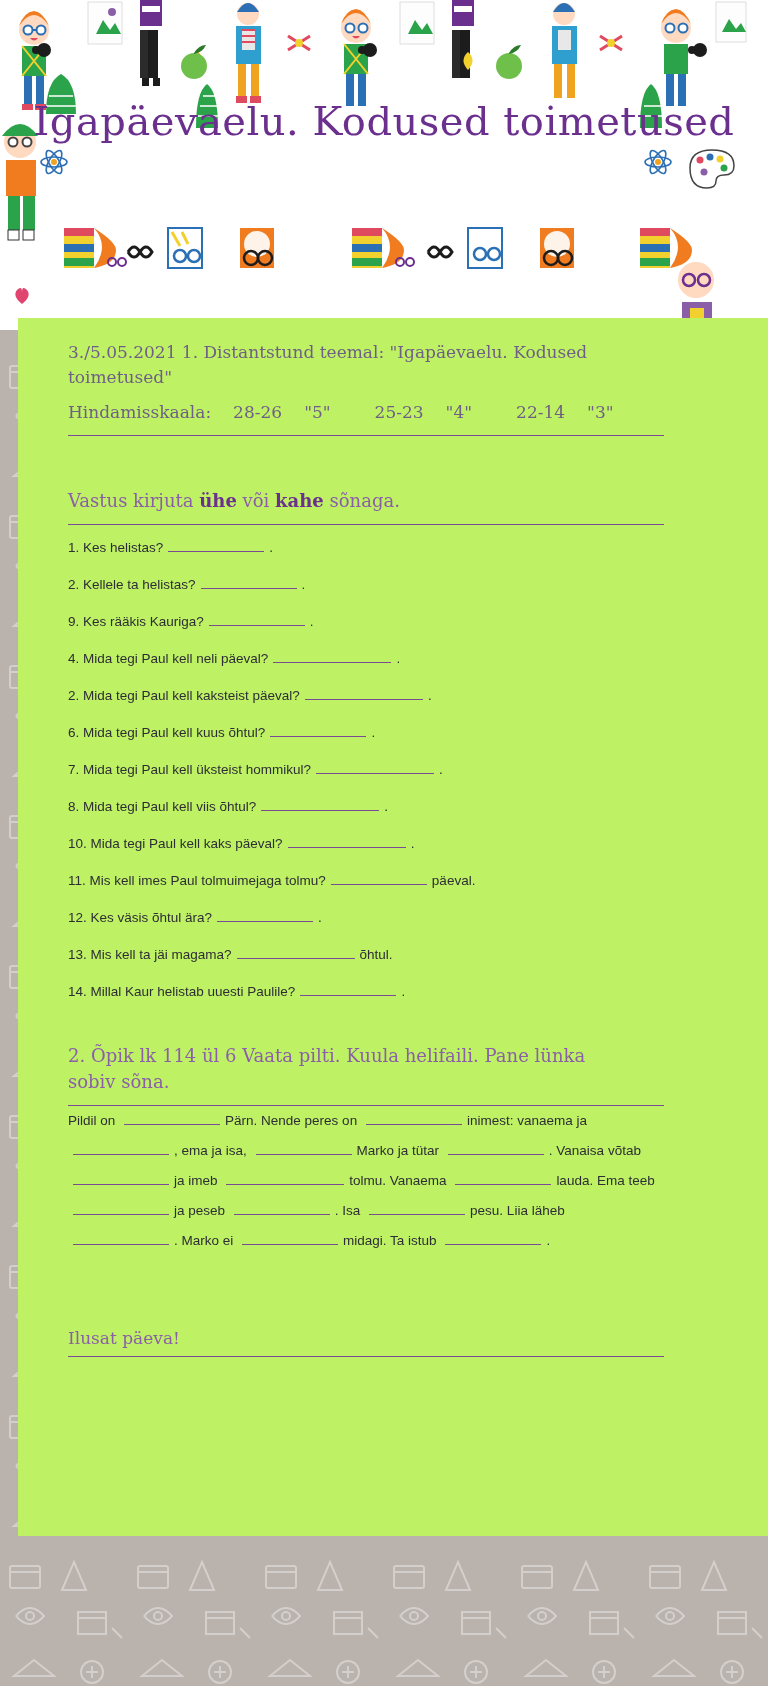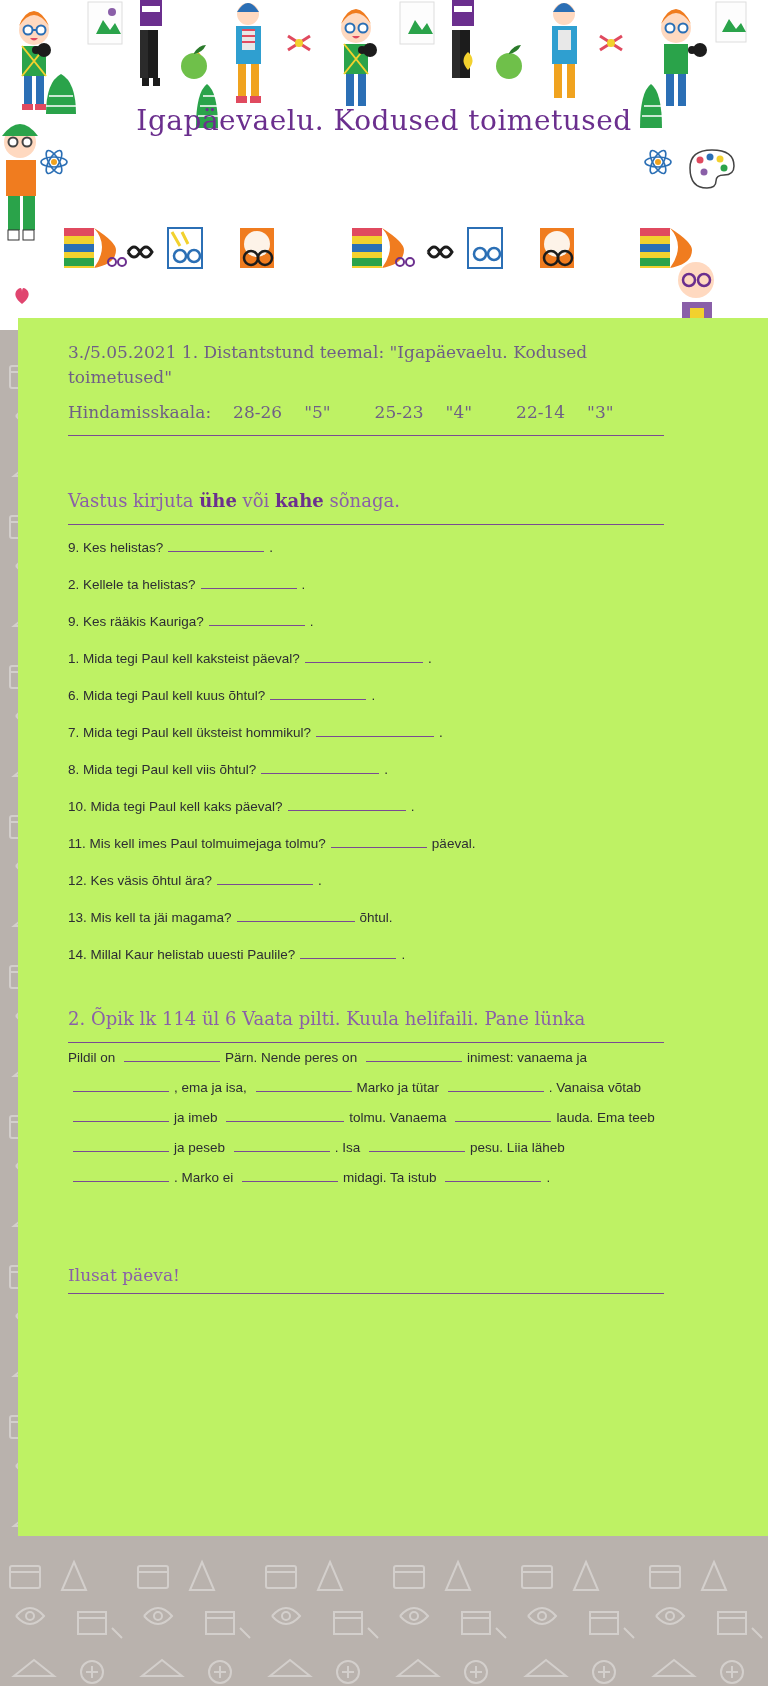--- a/index.html
+++ b/index.html
@@ -17,21 +17,21 @@
   }
   
   .banner{
     position:absolute;left:0;top:0;width:768px;height:330px;
     background:#ffffff;overflow:hidden;
   }
   .banner-title{
     position:absolute;left:0;top:92px;width:768px;
     text-align:center;
     font-family:"DejaVu Serif",serif;
-    font-size:28px;line-height:58px;font-weight:400;
+    font-size:40px;line-height:58px;font-weight:400;
     color:#6b2f8e;letter-spacing:.5px;
     z-index:5;
   }
   
   .content{position:absolute;left:0;top:0;width:696px;}
   .meta{
     padding:0 50px;margin-top:22px;
     font-family:"DejaVu Serif",serif;
     font-size:17px;line-height:25px;color:#6f5f86;
   }
@@ -337,36 +337,38 @@
       </div>
     </div>
     <div class="rule"></div>
 
     <div class="task-head">
       <div><span>Vastus kirjuta </span><b>ühe</b><span> või </span><b>kahe</b><span> sõnaga.</span></div>
     </div>
     <div class="rule"></div>
 
     <div class="qlist" id="qlist">
-        <div class="q"><span>9. Kes helistas?</span><span class="blank b-m"></span><span>.</span></div>
+        <div class="q"><span>1. Kes helistas?</span><span class="blank b-m"></span><span>.</span></div>
         <div class="q"><span>2. Kellele ta helistas?</span><span class="blank b-m"></span><span>.</span></div>
         <div class="q"><span>9. Kes rääkis Kauriga?</span><span class="blank b-m"></span><span>.</span></div>
-        <div class="q"><span>1. Mida tegi Paul kell kaksteist päeval?</span><span class="blank b-l"></span><span>.</span></div>
+        <div class="q"><span>4. Mida tegi Paul kell neli päeval?</span><span class="blank b-l"></span><span>.</span></div>
+        <div class="q"><span>2. Mida tegi Paul kell kaksteist päeval?</span><span class="blank b-l"></span><span>.</span></div>
         <div class="q"><span>6. Mida tegi Paul kell kuus õhtul?</span><span class="blank b-m"></span><span>.</span></div>
         <div class="q"><span>7. Mida tegi Paul kell üksteist hommikul?</span><span class="blank b-l"></span><span>.</span></div>
         <div class="q"><span>8. Mida tegi Paul kell viis õhtul?</span><span class="blank b-l"></span><span>.</span></div>
         <div class="q"><span>10. Mida tegi Paul kell kaks päeval?</span><span class="blank b-l"></span><span>.</span></div>
         <div class="q"><span>11. Mis kell imes Paul tolmuimejaga tolmu?</span><span class="blank b-m"></span><span>päeval.</span></div>
         <div class="q"><span>12. Kes väsis õhtul ära?</span><span class="blank b-m"></span><span>.</span></div>
         <div class="q"><span>13. Mis kell ta jäi magama?</span><span class="blank b-l"></span><span>õhtul.</span></div>
         <div class="q"><span>14. Millal Kaur helistab uuesti Paulile?</span><span class="blank b-m"></span><span>.</span></div>
       </div>
 
     <div class="task-head" style="margin-top:42px;">
       <div>2. Õpik lk 114 ül 6 Vaata pilti. Kuula helifaili. Pane lünka</div>
+      <div>sobiv sõna.</div>
     </div>
     <div class="rule"></div>
 
     <div class="fill" id="cloze"><span>Pildil on</span> <span class="blank b-m"></span><span>Pärn. Nende peres on</span> <span class="blank b-m"></span><span>inimest:</span> <span>vanaema ja</span> <span class="blank b-m"></span><span>, ema ja isa,</span> <span class="blank b-m"></span><span>Marko ja tütar</span> <span class="blank b-m"></span><span>. Vanaisa võtab</span> <span class="blank b-m"></span><span>ja imeb</span> <span class="blank b-l"></span><span>tolmu. Vanaema</span> <span class="blank b-m"></span><span>lauda. Ema teeb</span> <span class="blank b-m"></span><span>ja peseb</span> <span class="blank b-m"></span><span>. Isa</span> <span class="blank b-m"></span><span>pesu. Liia läheb</span> <span class="blank b-m"></span><span>. Marko ei</span> <span class="blank b-m"></span><span>midagi. Ta istub</span> <span class="blank b-m"></span><span>.</span> </div>
 
     <div class="closing">Ilusat päeva!</div>
     <div class="closing-rule"></div>
   </div>
 </div>
 

